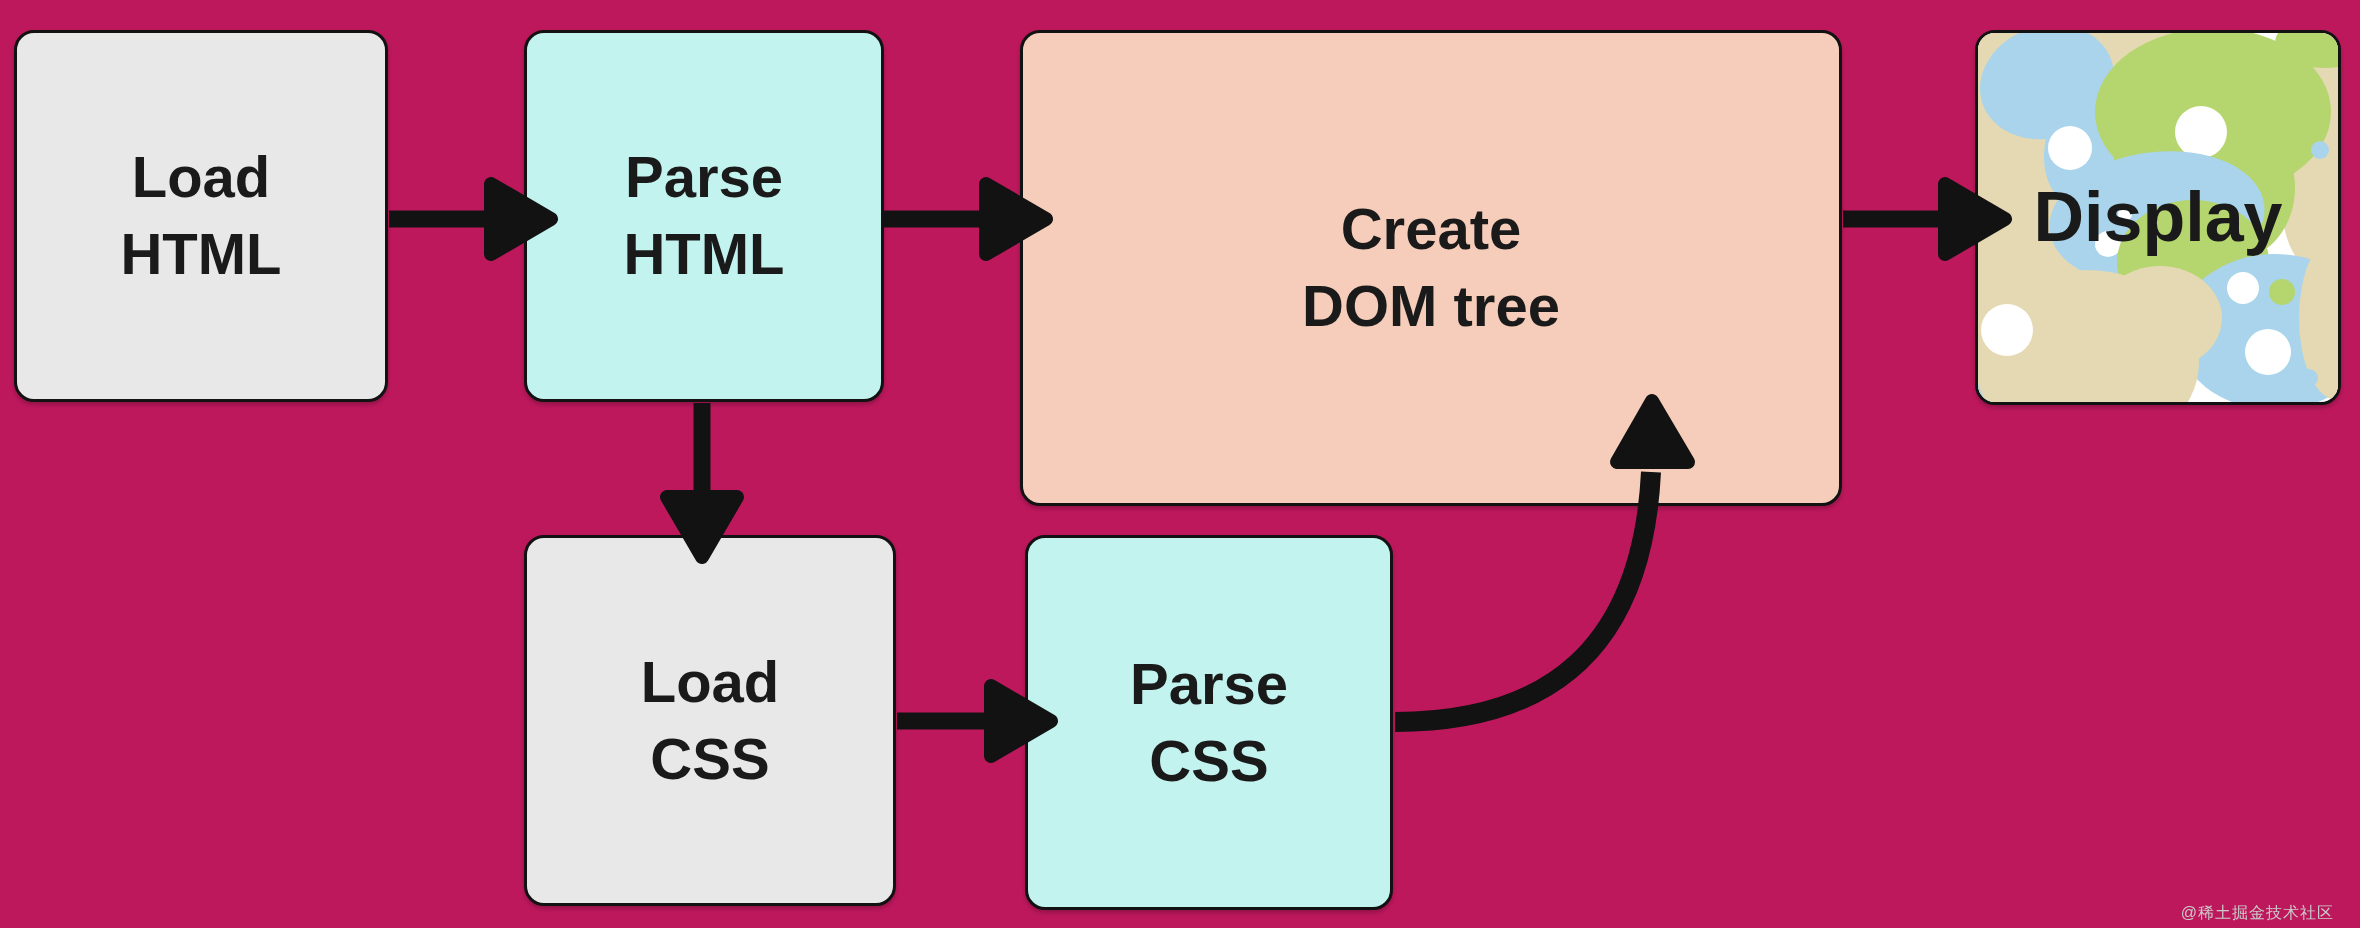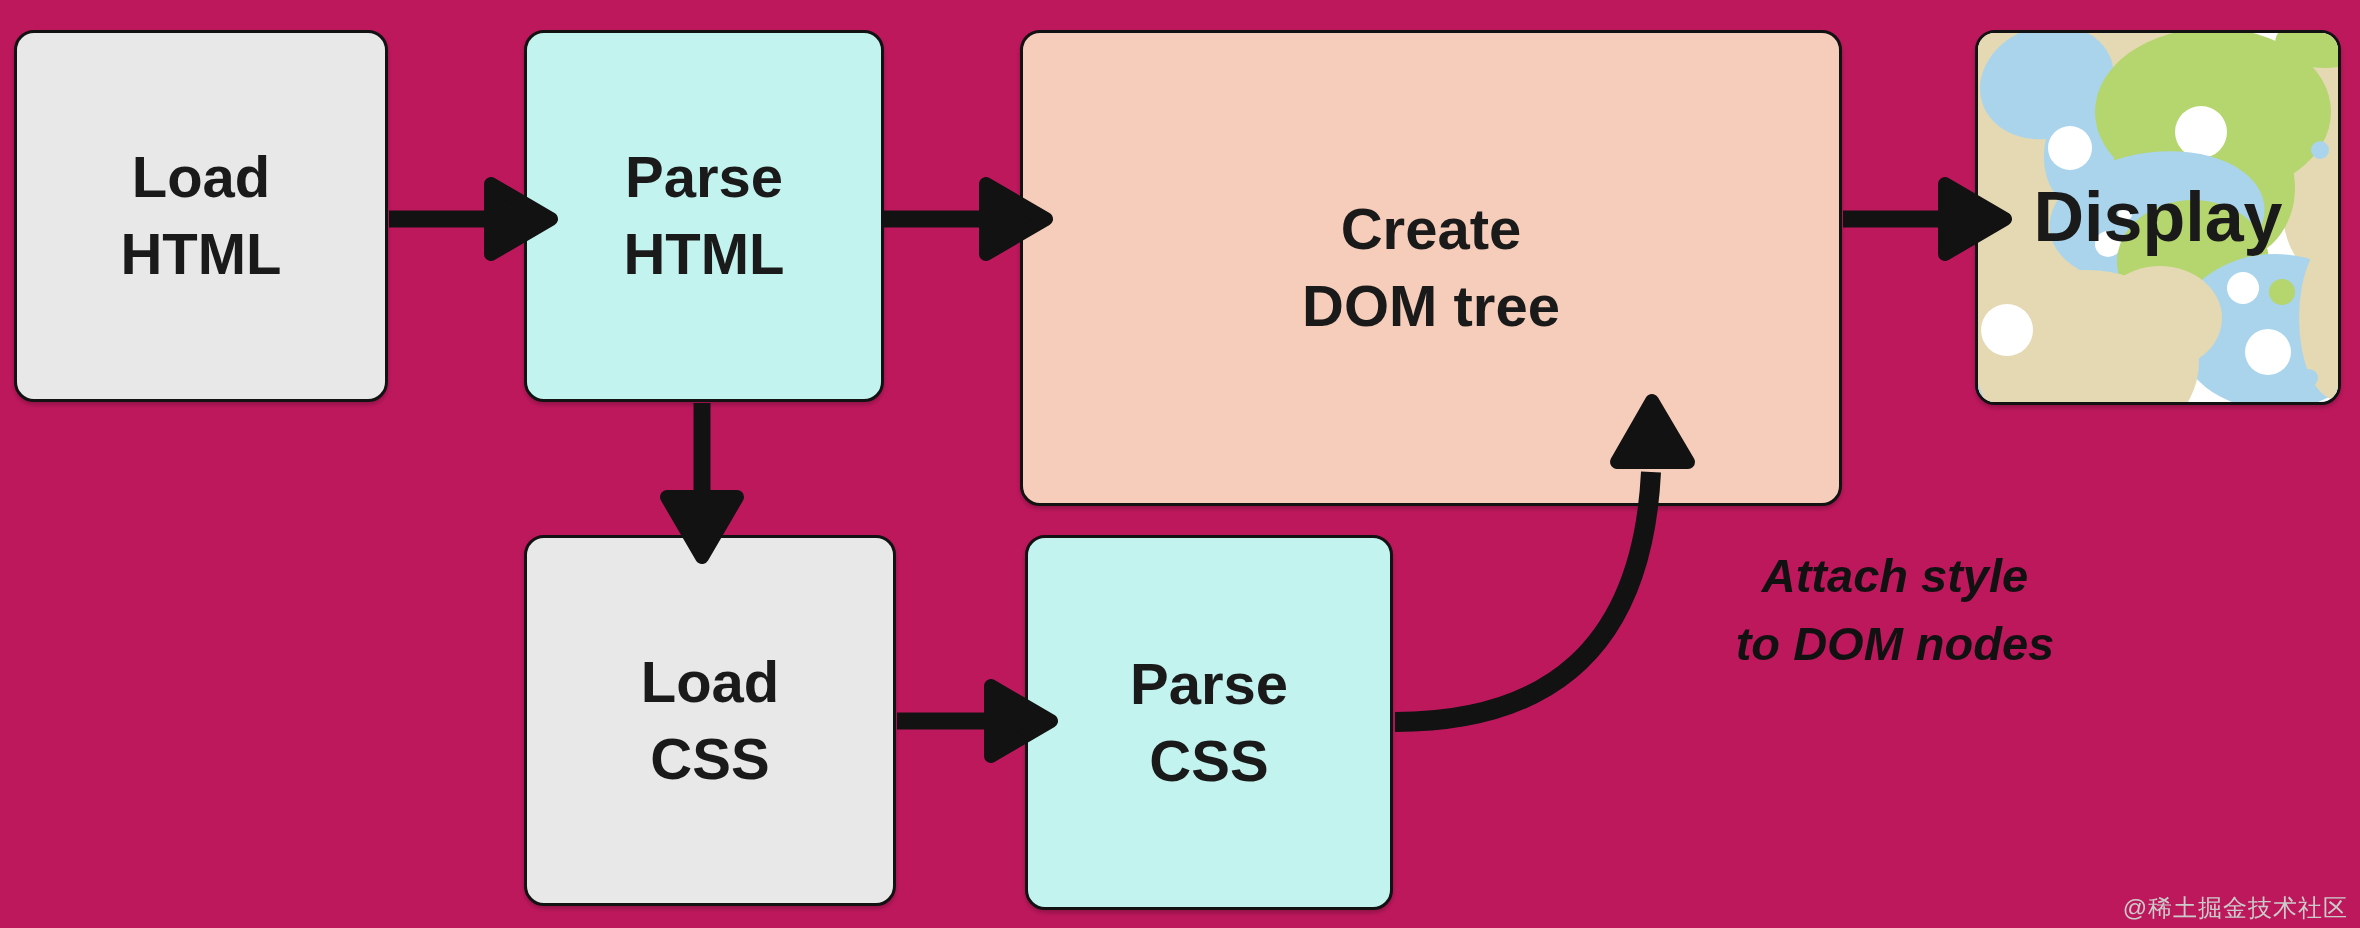--- a/index.html
+++ b/index.html
@@ -65,22 +65,22 @@
     font-style:italic;
     font-weight:600;
     font-size:47px;
     line-height:1.45;
     color:#111111;
     white-space:pre-line;
     z-index:6;
   }
   .watermark{
     position:absolute;
-    right:12px;bottom:4px;
-    font-size:24px;
+    right:26px;bottom:4px;
+    font-size:16px;
     color:var(--watermark);
     z-index:6;
     letter-spacing:1px;
   }
 </style>
 </head>
 <body>
 
 <div class="canvas">
 
@@ -172,18 +172,16 @@
     <g>
       <line class="shaft" x1="897" y1="721" x2="997" y2="721"></line>
       <path class="head" d="M1051,721 L991,686 L991,756 Z"></path>
     </g>
     <g>
       <path class="shaft-thick" d="M1395,722 C1545,722 1642,652 1651,472"></path>
       <path class="head" d="M1652,401 L1617,462 L1688,462 Z"></path>
     </g>
   </svg>
 
-  <div class="annotation">Attach style
-to DOM nodes</div>
 
   <div class="watermark">@稀土掘金技术社区</div>
 
 </div>
 
 </body></html>

